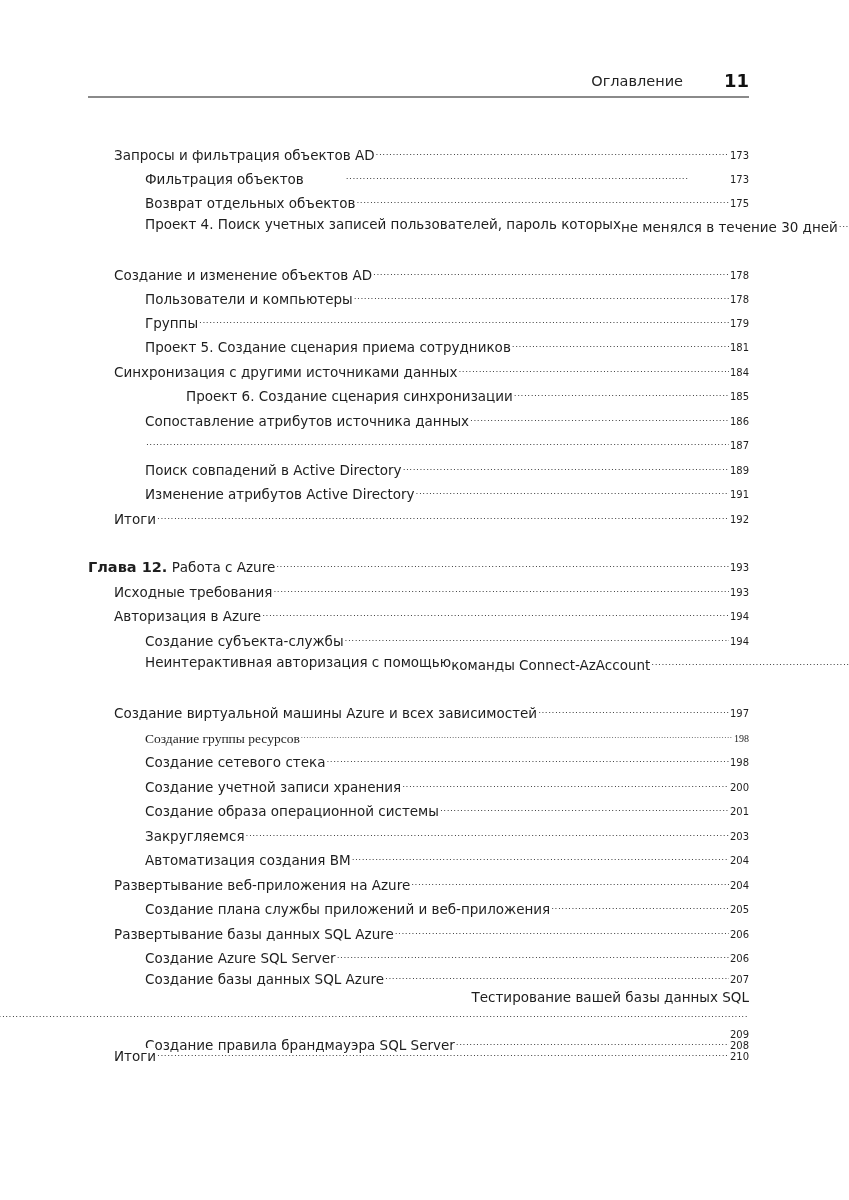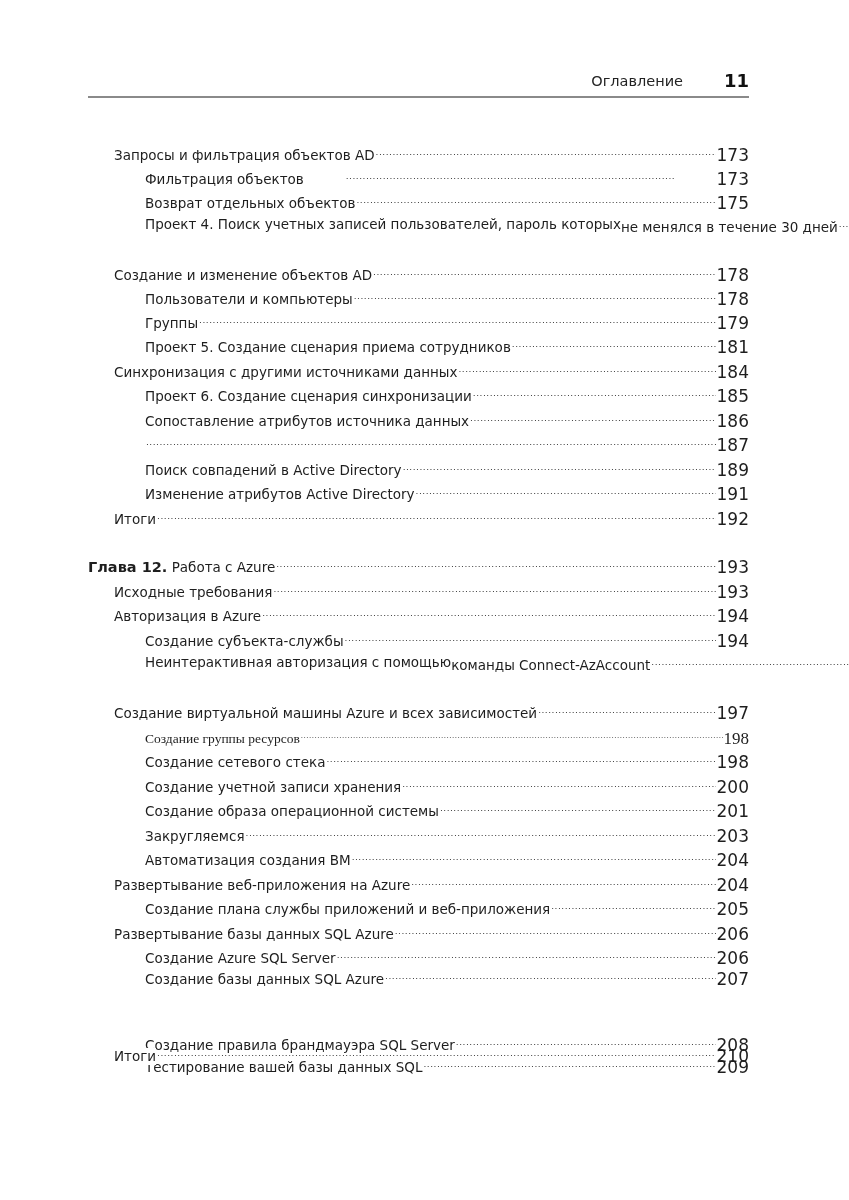--- a/index.html
+++ b/index.html
@@ -9,21 +9,21 @@
             border-bottom:2px solid #8a8a8a; }
   .header-title { position:absolute; right:66px; top:5px; font-size:14.5px; color:#222; }
   .header-num { position:absolute; right:0; top:2px; font-size:18px; font-weight:bold; color:#111; }
   .toc { position:absolute; left:0; top:0; width:849px; }
   .row { position:absolute; display:flex; align-items:flex-end; font-size:13.5px; line-height:17px;
          right:100px; }
   .row .t { white-space:nowrap; background:#fff; }
   .row .dots { flex:1; overflow:hidden; white-space:nowrap; color:#333; font-size:9px; letter-spacing:0.5px;
                margin:0 1px 3px 1px; }
   .row .dots::before { content:"..............................................................................................................................................................................................................................................................................................................................................."; }
-  .row .p { white-space:nowrap; font-size:17px; }
+  .row .p { white-space:nowrap; font-size:10px; }
   .l1 { left:114px; }
   .l2 { left:145px; }
   .l0 { left:88px; }
   .row.two { flex-direction:row; align-items:stretch; }
   .row.two .line1 { white-space:nowrap; }
   .row.two .line2 { display:flex; align-items:flex-end; }
   .chap-b { font-weight:bold; font-size:14.5px; }
 </style>
 </head>
 <body>
@@ -75,21 +75,21 @@
     <div class="row l2" style="top: 336px;">
       <span class="t">Проект 5. Создание сценария приема сотрудников</span>
       <span class="dots"></span>
       <span class="p">181</span>
     </div>
     <div class="row l1" style="top: 361px;">
       <span class="t">Синхронизация с другими источниками данных</span>
       <span class="dots"></span>
       <span class="p">184</span>
     </div>
-    <div class="row l2" style="top: 385px;">
+    <div class="row l2" style="top: 385px; margin-left: 41px;">
       <span class="t">Проект 6. Создание сценария синхронизации</span>
       <span class="dots"></span>
       <span class="p">185</span>
     </div>
     <div class="row l2" style="top: 410px;">
       <span class="t">Сопоставление атрибутов источника данных</span>
       <span class="dots"></span>
       <span class="p">186</span>
     </div>
     <div class="row l2" style="top: 434px;">
@@ -199,21 +199,21 @@
     <div class="row l2" style="top: 968px;">
       <span class="t">Создание базы данных SQL Azure</span>
       <span class="dots"></span>
       <span class="p">207</span>
     </div>
     <div class="row l2" style="top: 1034px;">
       <span class="t">Создание правила брандмауэра SQL Server</span>
       <span class="dots"></span>
       <span class="p">208</span>
     </div>
-    <div class="row l2" style="top: 1056px;">
+    <div class="row l2" style="top: 989px; flex-direction: column;">
       <span class="t">Тестирование вашей базы данных SQL</span>
       <span class="dots"></span>
       <span class="p">209</span>
     </div>
     <div class="row l1" style="top: 1045px;">
       <span class="t">Итоги</span>
       <span class="dots"></span>
       <span class="p">210</span>
     </div>
   </div>

